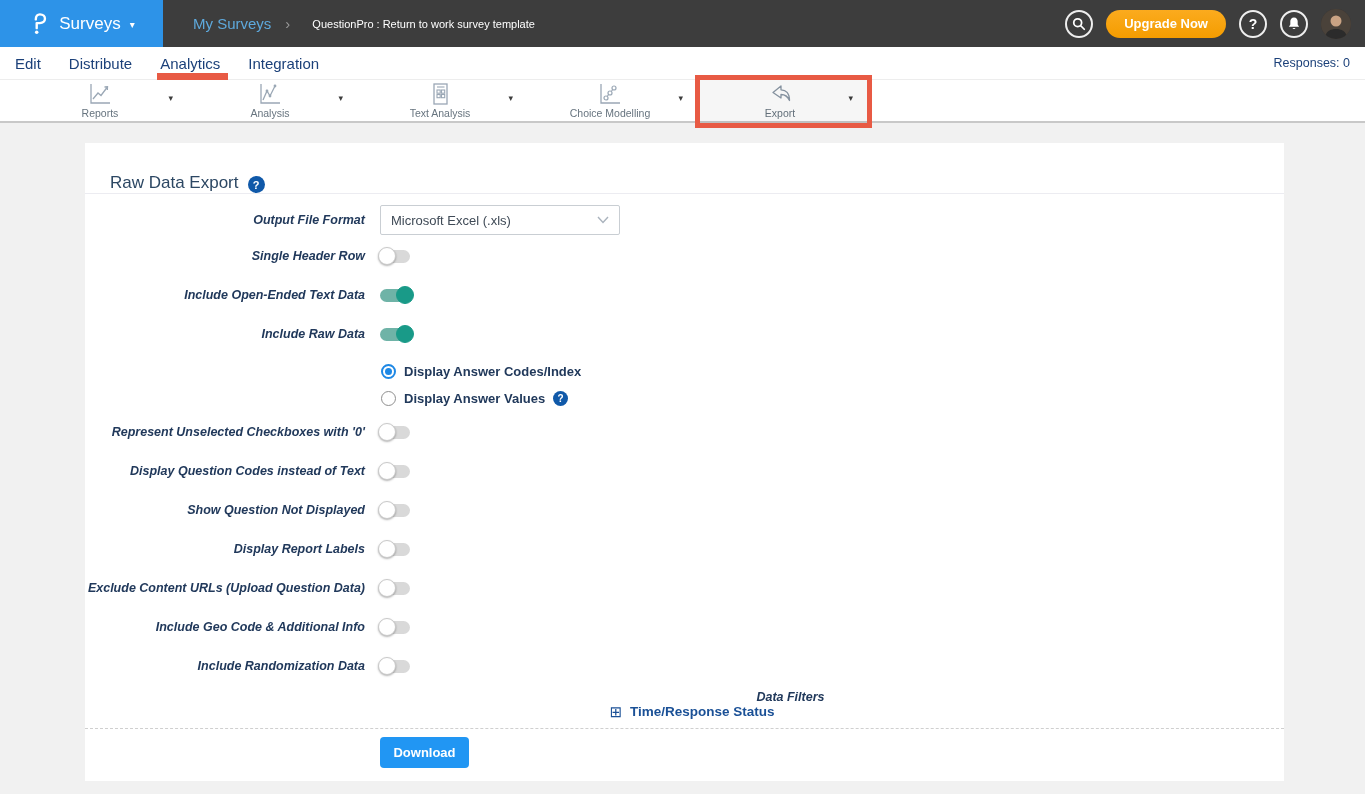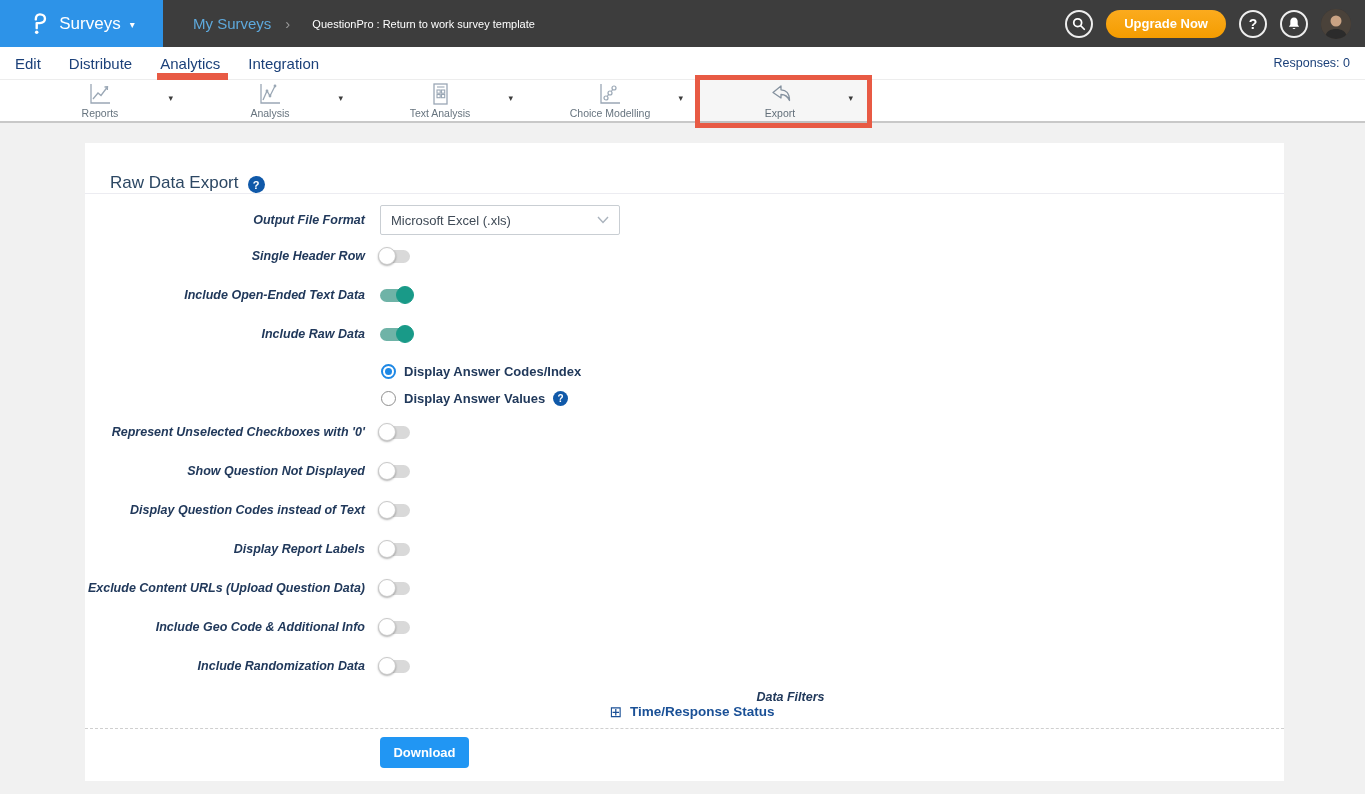--- a/index.html
+++ b/index.html
@@ -265,29 +265,29 @@
     <div class="togglerows">
       <div class="frow">
         <div class="lbl">Represent Unselected Checkboxes with '0'</div>
         <div class="ctl">
             <div class="toggle">
               <div class="knob"></div>
             </div>
           </div>
       </div>
       <div class="frow">
+        <div class="lbl">Display Question Codes instead of Text</div>
+        <div class="ctl">
+            <div class="toggle">
+              <div class="knob"></div>
+            </div>
+          </div>
+      </div>
+      <div class="frow">
         <div class="lbl">Show Question Not Displayed</div>
-        <div class="ctl">
-            <div class="toggle">
-              <div class="knob"></div>
-            </div>
-          </div>
-      </div>
-      <div class="frow">
-        <div class="lbl">Display Question Codes instead of Text</div>
         <div class="ctl">
             <div class="toggle">
               <div class="knob"></div>
             </div>
           </div>
       </div>
       <div class="frow">
         <div class="lbl">Display Report Labels</div>
         <div class="ctl">
             <div class="toggle">

